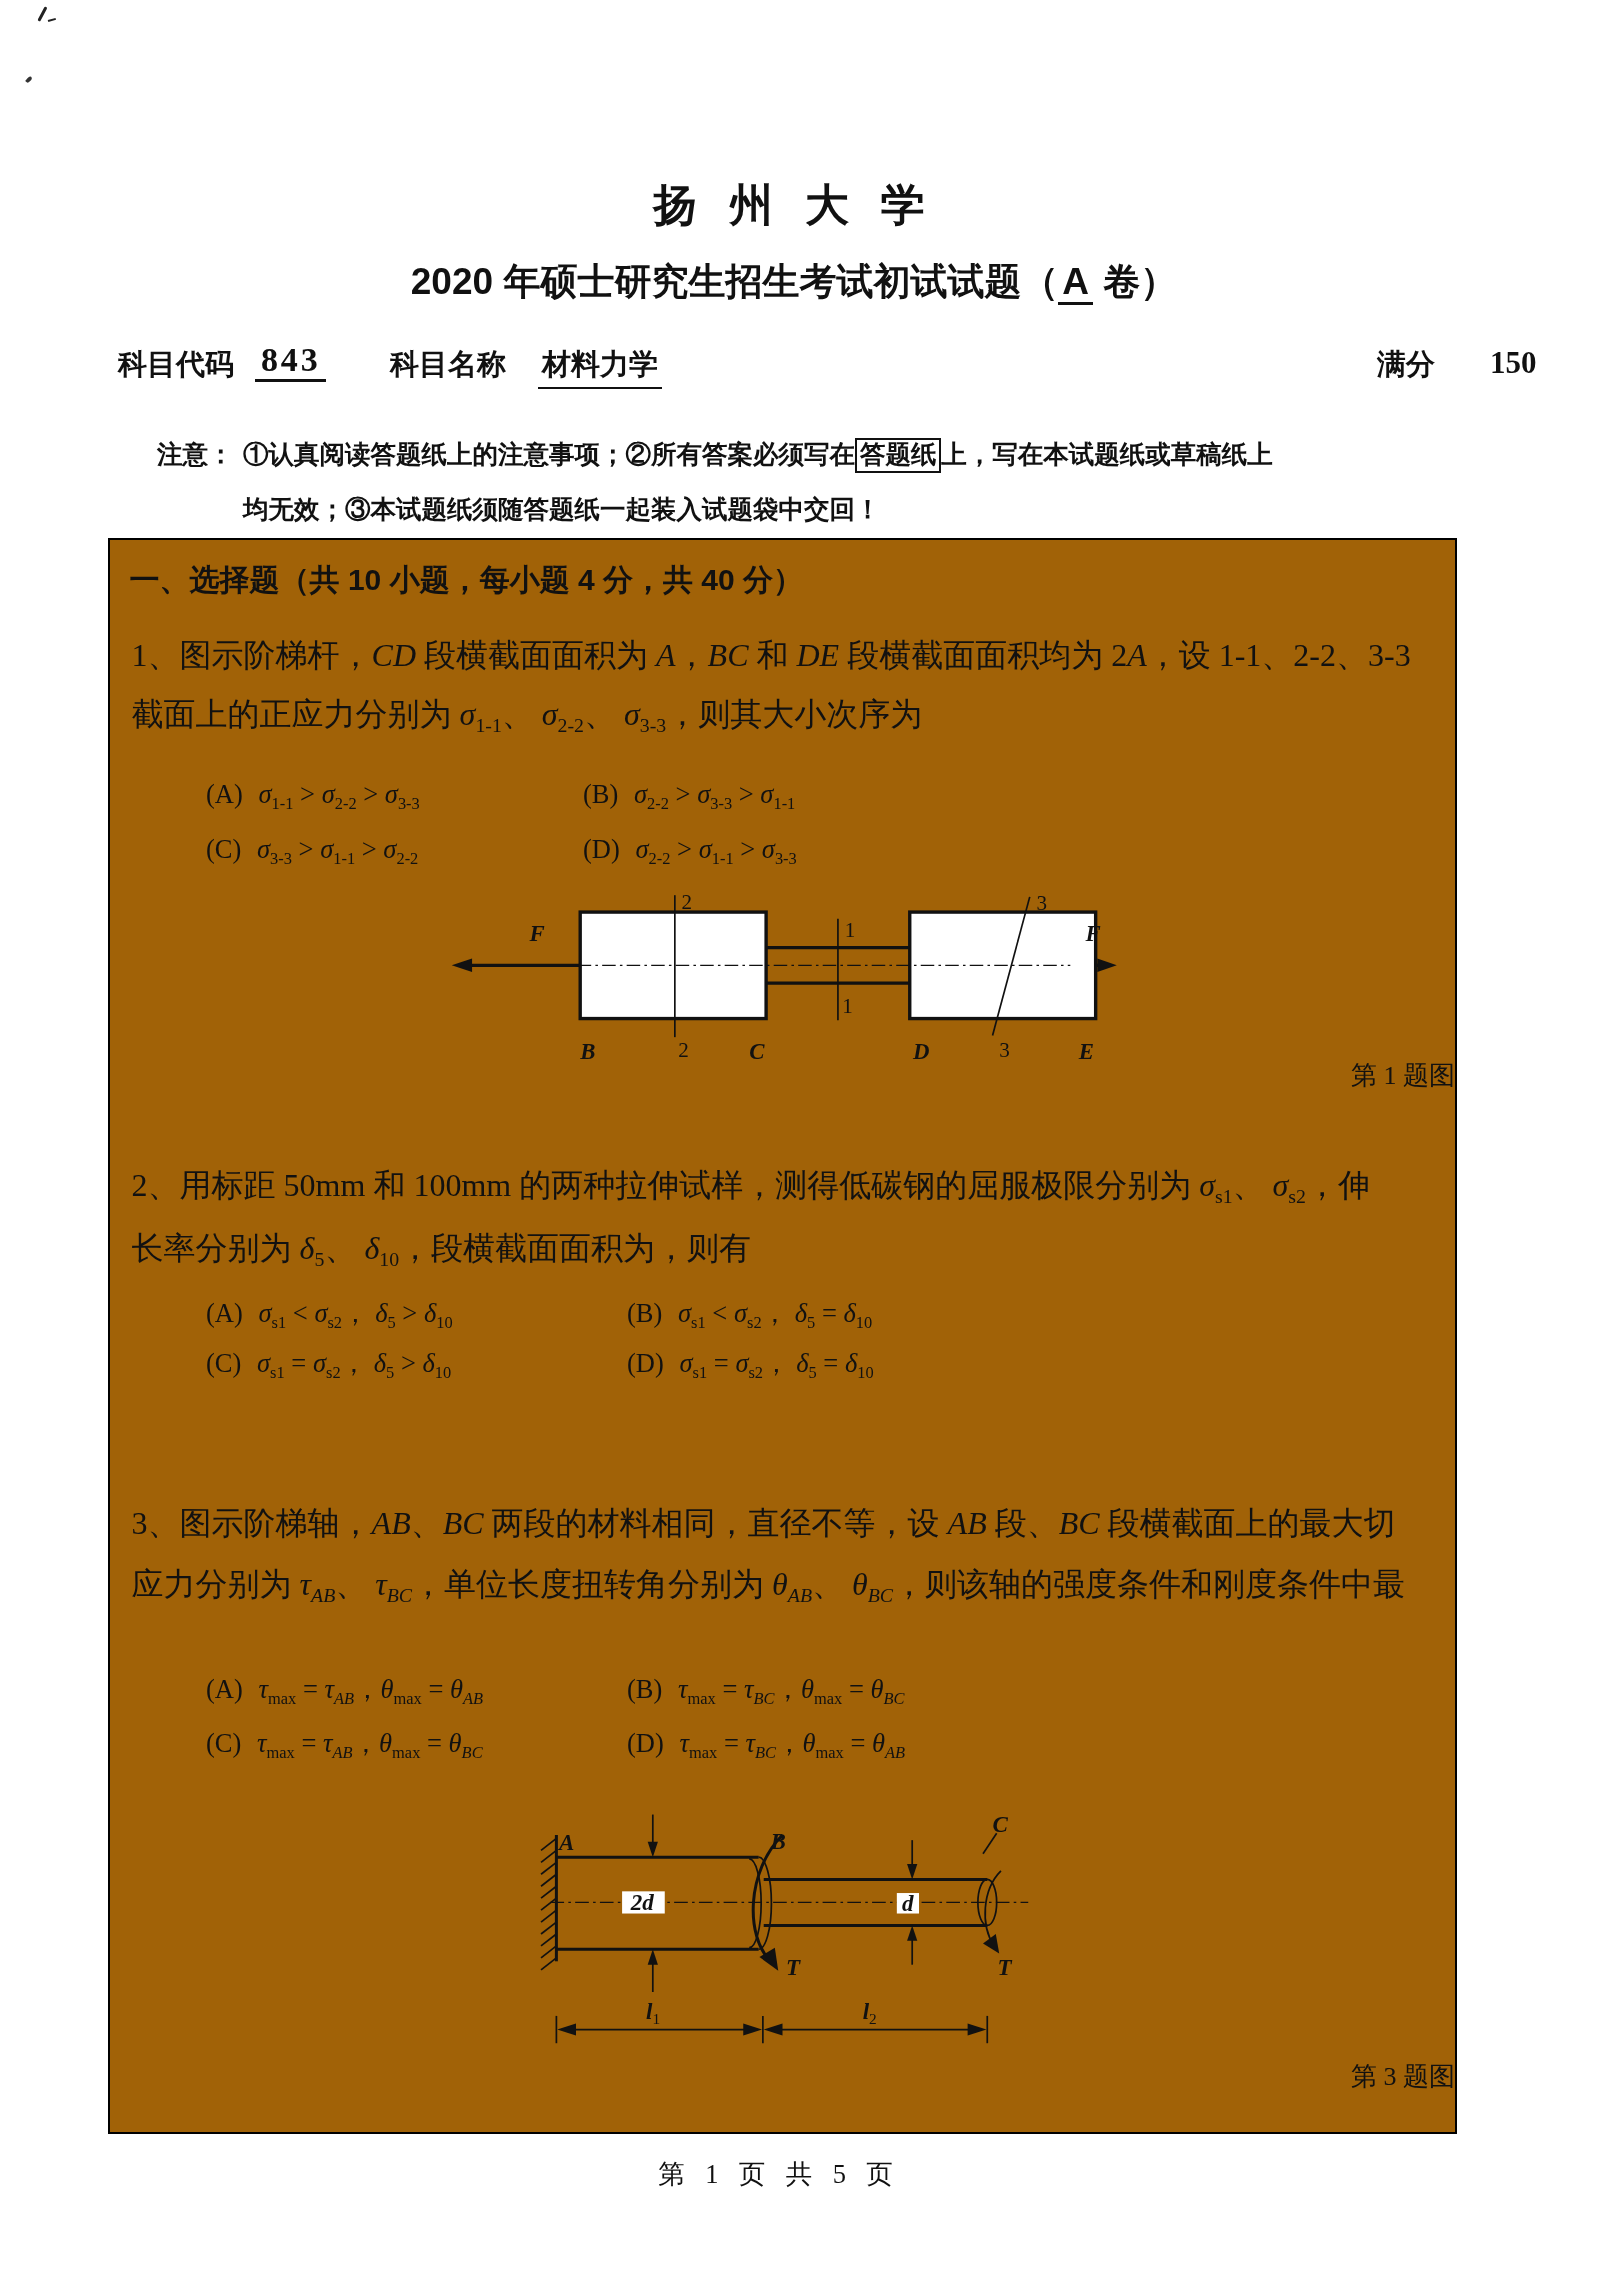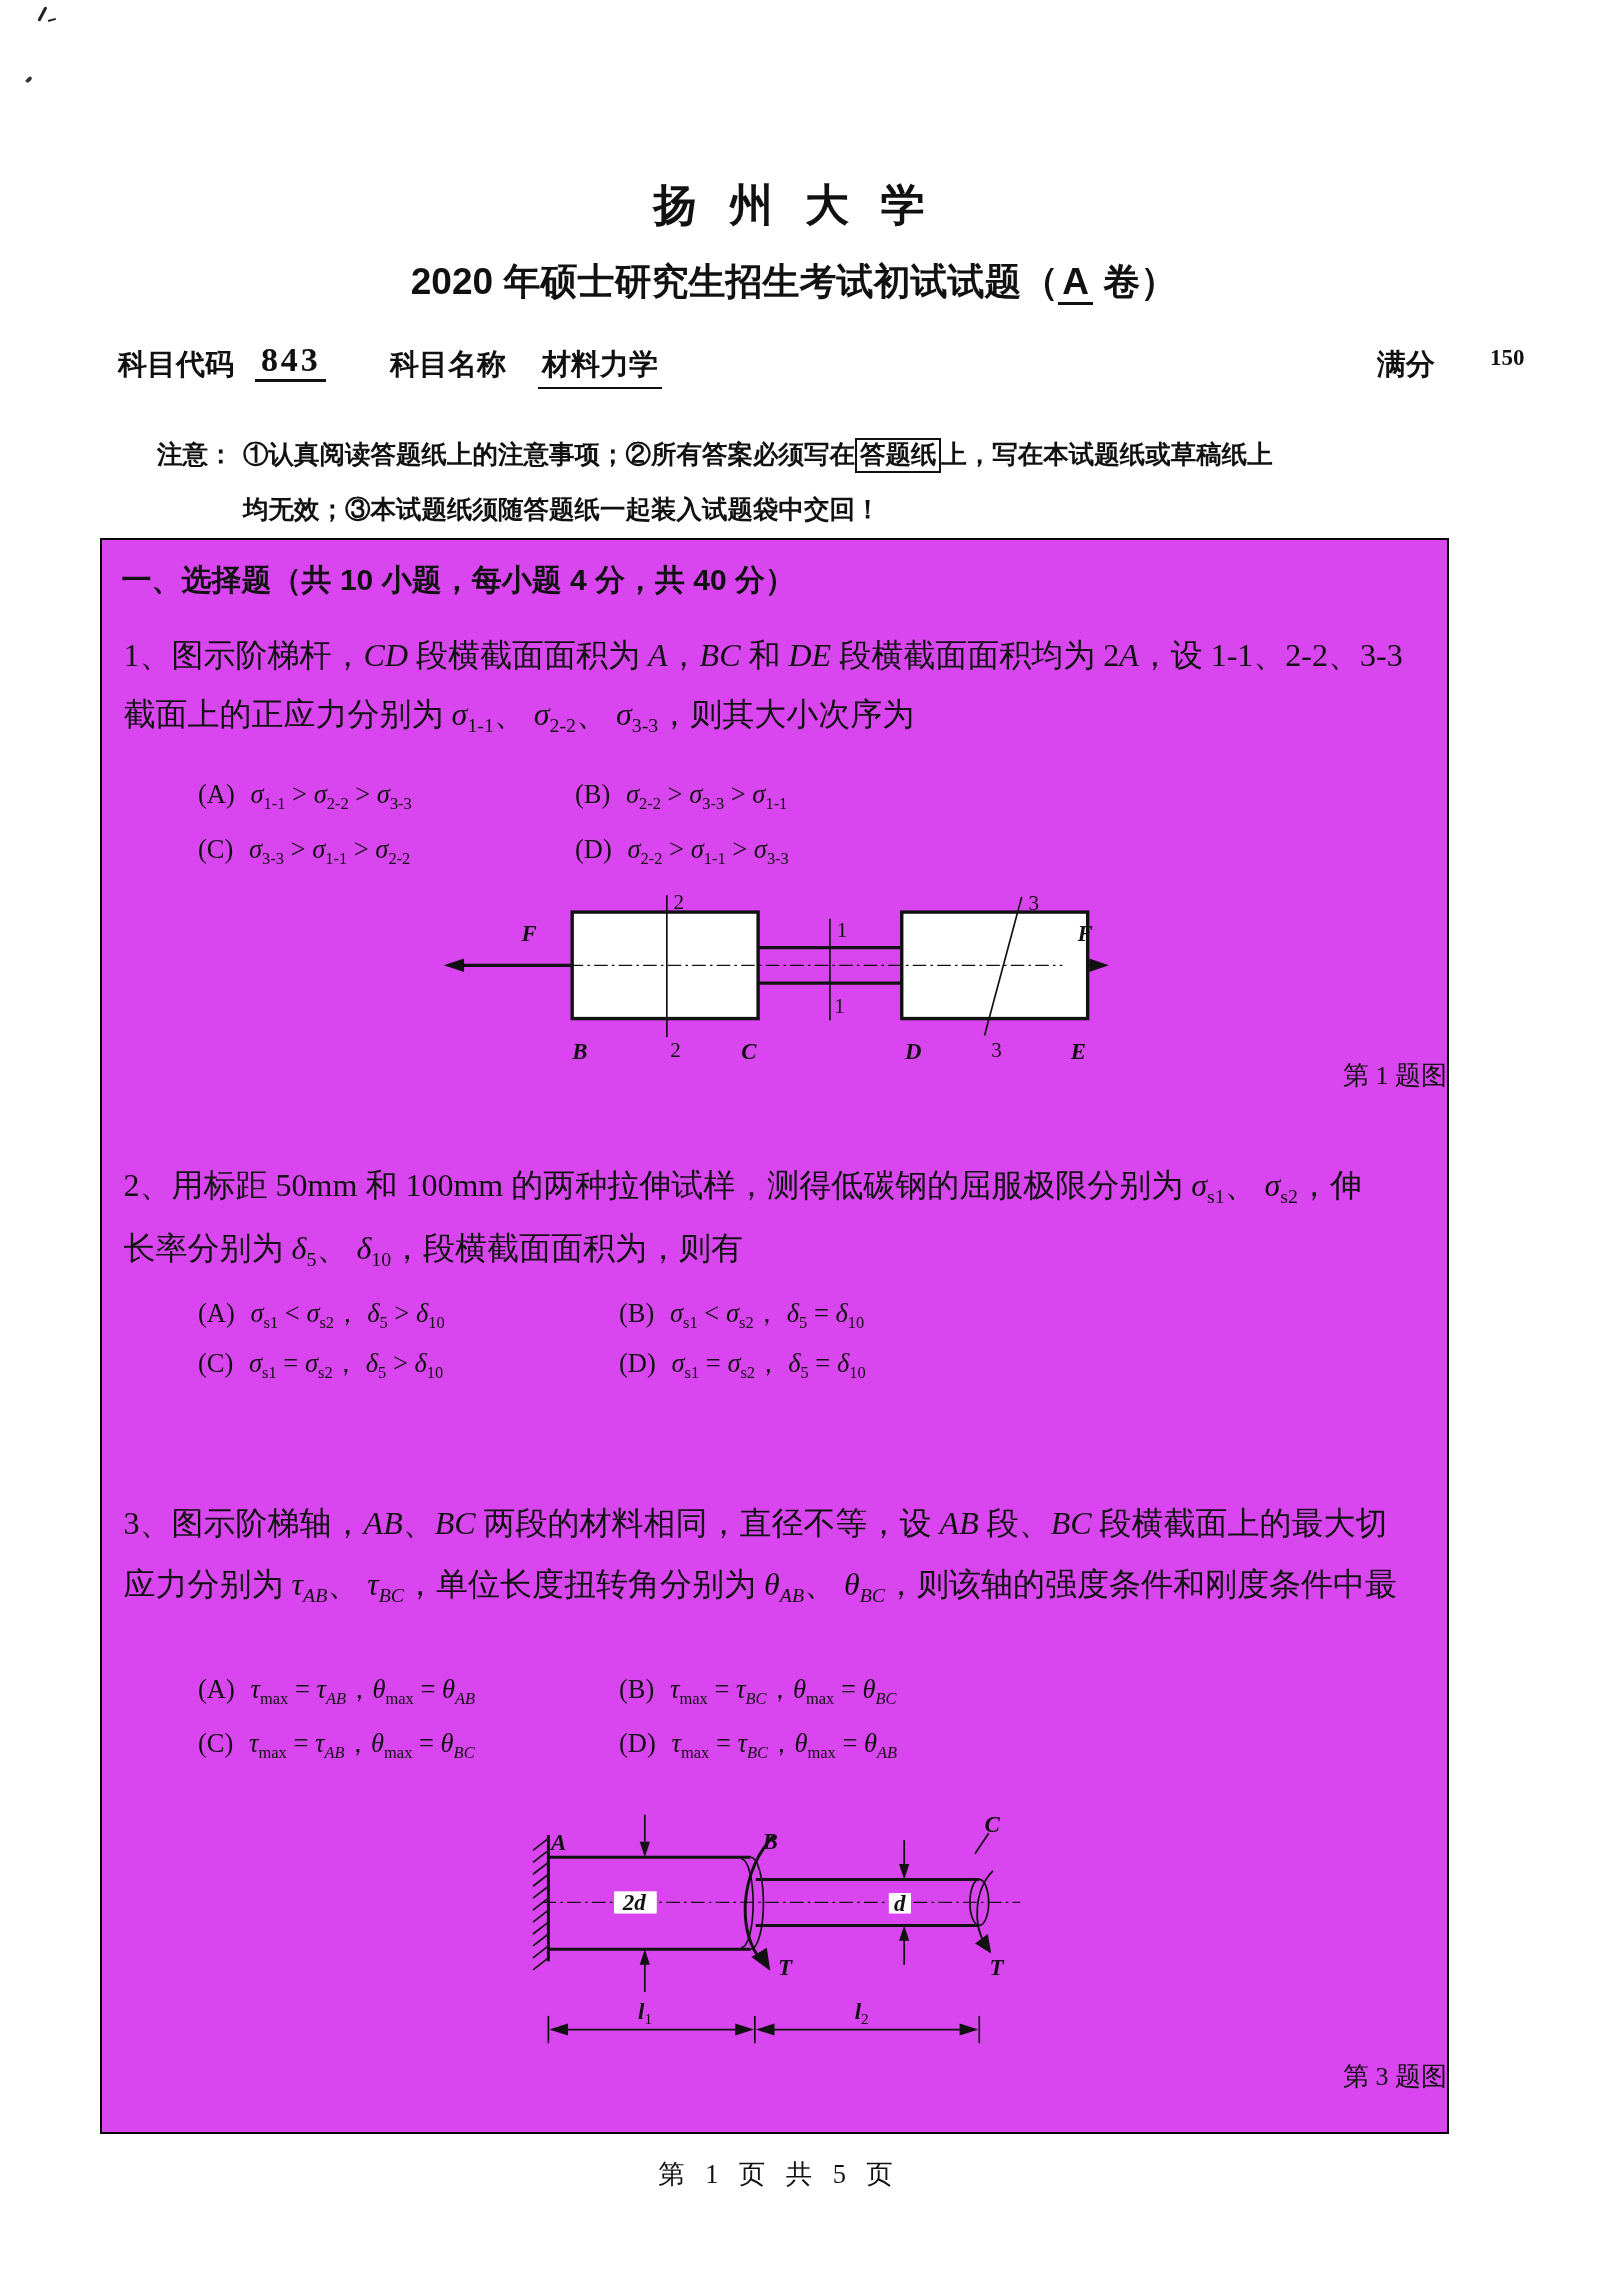--- a/index.html
+++ b/index.html
@@ -18,31 +18,31 @@
   .subtitle .u{border-bottom:3.9px solid #111;padding:0 3.9px;}
   .meta-row{position:absolute;top:345px;left:118px;width:1397px;height:47px;
     font-family:"Liberation Sans","DejaVu Sans",sans-serif;font-weight:bold;font-size:29px;}
   .meta-row .f{position:absolute;top:0;}
   .meta-code-label{left:0;}
   .meta-code{left:137px;font-family:"Liberation Serif",serif;font-size:34px;letter-spacing:2.9px;
     border-bottom:3.9px solid #111;padding:0 5.9px 0 5.9px;top:-3.9px !important;}
   .meta-name-label{left:272px;}
   .meta-name{left:420px;border-bottom:2.9px solid #111;padding:0 3.9px 2px 3.9px;}
   .meta-score{left:1259px;}
-  .meta-score-val{left:1372px;font-family:"Liberation Serif",serif;font-size:23px;}
+  .meta-score-val{left:1372px;font-family:"Liberation Serif",serif;font-size:31px;}
   
   .notice{position:absolute;top:437px;left:157px;width:1333px;font-size:25.5px;font-weight:bold;
     font-family:"Liberation Serif","DejaVu Serif",serif;}
   .notice-row{display:flex;}
   .notice-label{width:86px;flex:0 0 86px;}
   .notice-line2{margin:19.6px 0 0 86px;}
   .boxed{border:2px solid #111;padding:0 2.9px 2px 2.9px;}
   
-  .main-box{position:absolute;left:100px;top:538px;width:1345px;height:1592px;
-    border:2.9px solid #000;background:#d946ef;}
+  .main-box{position:absolute;left:108px;top:538px;width:1345px;height:1592px;
+    border:2.9px solid #000;background:#a16207;}
   .section-heading{position:absolute;top:19.6px;left:19.6px;
     font-family:"Liberation Sans","DejaVu Sans",sans-serif;font-weight:bold;font-size:30px;}
   .qtext{position:absolute;left:21.6px;width:1309px;font-size:32px;}
   #q1-text{top:86px;line-height:59px;}
   #q2-text{top:614px;line-height:63px;}
   #q3-text{top:953px;line-height:61px;}
   .options{position:absolute;left:96px;display:grid;font-size:26.5px;}
   #q1-options{top:239px;grid-template-columns:377px auto;row-gap:23.5px;}
   #q2-options{top:755px;grid-template-columns:421px auto;row-gap:14px;}
   #q3-options{top:1131px;grid-template-columns:421px auto;row-gap:17.6px;}

